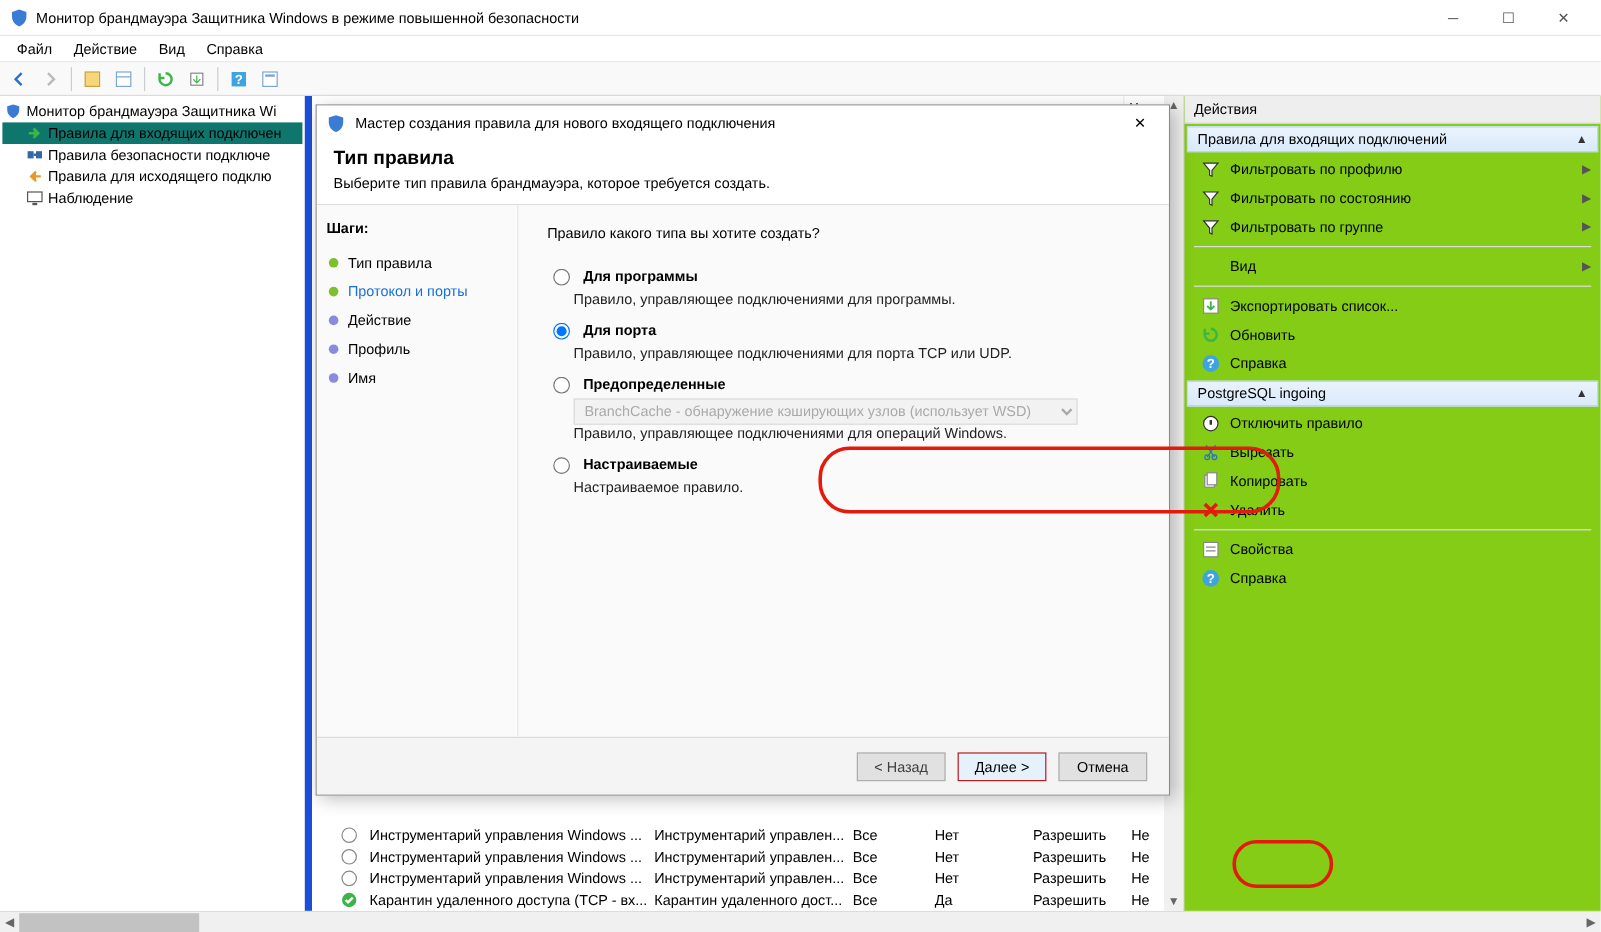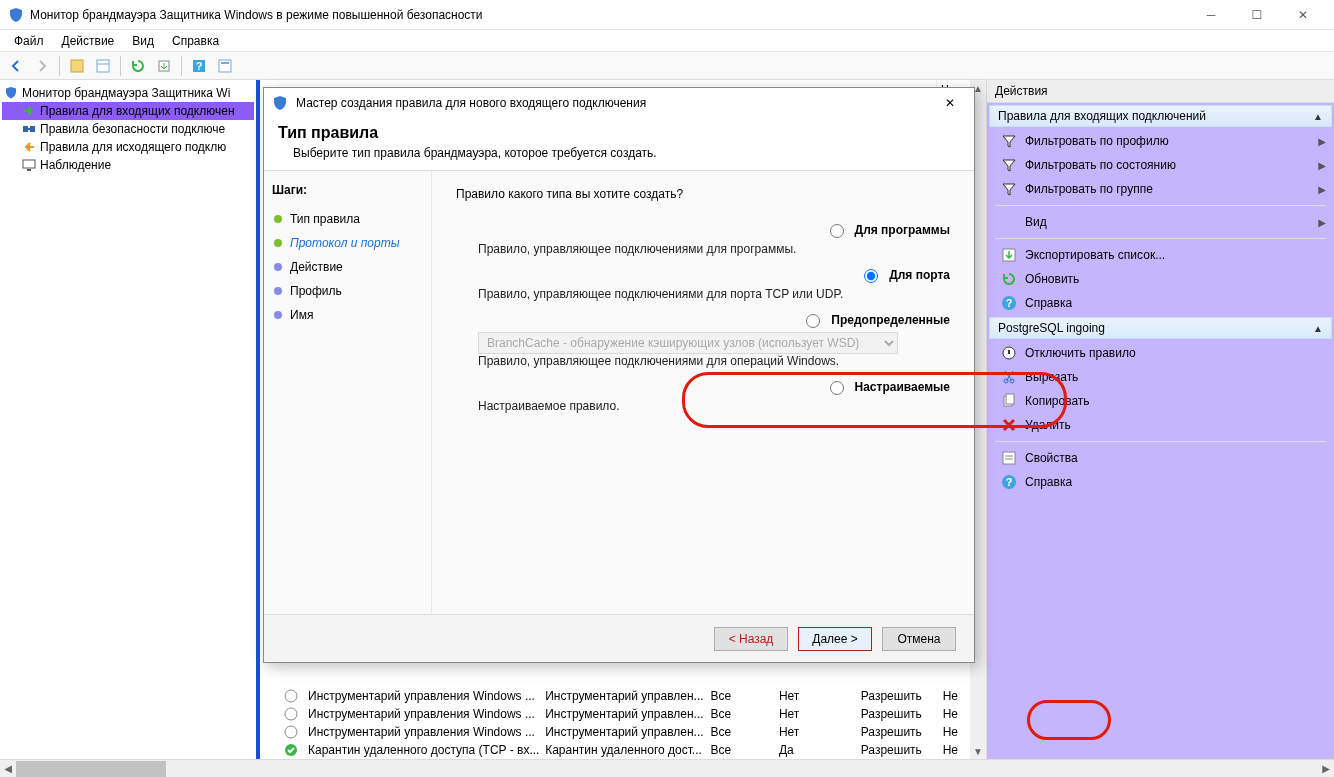--- a/index.html
+++ b/index.html
@@ -16,33 +16,33 @@
 .menubar { height: 22px; display:flex; align-items:center; padding: 0 6px; gap: 2px; border-bottom:1px solid #e5e5e5; }
 .menubar .mi { padding: 2px 8px; }
 
 
 .toolbar { height: 28px; display:flex; align-items:center; padding: 0 4px; gap: 2px; background:#f9f9f9; border-bottom:1px solid #dcdcdc; }
 .toolbar .tb { width:24px; height:24px; display:flex; align-items:center; justify-content:center; border:1px solid transparent; }
 .toolbar .sep { width:1px; height:20px; background:#ccc; margin:0 3px; }
 
 
 .main { display:flex; height: calc(100% - 30px - 22px - 28px - 18px); }
-.tree { width: 260px; border-right:4px solid #1d4ed8; padding: 4px 2px; background:#fff; overflow:hidden; }
+.tree { width: 260px; border-right:6px solid #1d4ed8; padding: 4px 2px; background:#fff; overflow:hidden; }
 .tree .row { display:flex; align-items:center; height:18px; padding-left: 2px; gap:4px; white-space:nowrap; }
-.tree .row.sel { background:#8b5cf6;align-items:center; }
+.tree .row.sel { background:#0f766e;align-items:center; }
 .tree .row .lbl { overflow:hidden; text-overflow:ellipsis; }
 .tree .row .ind { width: 14px; flex:0 0 14px; }
 .tree .node-icon { width:14px; height:14px; flex:0 0 14px; }
 
 .center { flex:1; position:relative; overflow:hidden; background:#fff; }
 .scroll-v { position:absolute; right:0; top:0; width:16px; bottom:0; background:#f0f0f0; display:flex; flex-direction:column; }
 .scroll-v .thumb { flex:0 0 40px; margin-top:20px; background:#c2c2c2; }
 .scroll-v .arrow { height:16px; background:#f0f0f0; display:flex;align-items:center;justify-content:center;color:#666;font-size:10px; }
 
-.actions { width: 348px; border-left:1px solid #dcdcdc; background:#c4b5fd; overflow:hidden; }
+.actions { width: 348px; border-left:1px solid #dcdcdc; background:#84cc16; overflow:hidden; }
 .actions .hdr { background:#eee; border-bottom:1px solid #dcdcdc; padding:4px 8px; font-weight:400; }
 .actions .section-title { background: linear-gradient(#eaf3fb,#d9eafb); border:1px solid #c7dff5; padding:3px 8px; display:flex; align-items:center; justify-content:space-between; margin:2px; }
 .actions .section-title .tri { font-size:10px; color:#333; }
 .actions .item { display:flex; align-items:center; gap:8px; padding:4px 8px 4px 14px; }
 .actions .item .aicon { width:16px; height:16px; flex:0 0 16px; display:flex;align-items:center;justify-content:center; }
 .actions .item .chev { margin-left:auto; font-size:10px; color:#555; }
 .actions .sep { height:1px; background:#dcdcdc; margin:4px 8px; }
 
 .status { height:18px; background:#f0f0f0; border-top:1px solid #dcdcdc; display:flex; }
 .status .hscroll { flex:1; display:flex; align-items:center; }
@@ -51,41 +51,41 @@
 .status .hscroll .thumb { position:absolute; left:0; width:150px; top:0; bottom:0; background:#c2c2c2; }
 
 
 .wizard { position:absolute; left:263px; top:87px; width:712px; height:576px; background:#fafafa; border:1px solid #888; box-shadow: 4px 4px 14px rgba(0,0,0,.25); z-index:100; display:flex; flex-direction:column; }
 .wizard .wtitle { height:30px; display:flex; align-items:center; padding:0 8px; background:#fff; }
 .wizard .wtitle .wticon { width:16px; height:16px; margin-right:8px; }
 .wizard .wtitle .wt { flex:1; font-size:12px; }
 .wizard .wtitle .wclose { width:32px; height:28px; display:flex;align-items:center;justify-content:center; }
 .wizard .whdr { padding: 6px 14px 10px; background:#fff; border-bottom:1px solid #dcdcdc; }
 .wizard .whdr .big { font-size:16px; font-weight:bold; }
-.wizard .whdr .sub { font-size:12px; margin-top:4px;margin-left:15px; }
+.wizard .whdr .sub { font-size:12px; margin-top:4px; }
 .wizard .wbody { flex:1; display:flex; background:#fafafa; }
 .wizard .steps { width:168px; border-right:1px solid #e8e8e8; padding:12px 8px; }
 .wizard .steps .shdr { font-weight:bold; font-size:12px; margin-bottom:10px; }
 .wizard .steps .step { display:flex; align-items:center; gap:8px; padding:5px 2px; font-size:12px; }
 .wizard .steps .step .dot { width:8px; height:8px; border-radius:50%; }
 .wizard .steps .step.done .dot { background:#7EBF2E; }
-.wizard .steps .step.current { color:#1a6fd6;font-style:italic; }
+.wizard .steps .step.current { color:#1a6fd6; }
 .wizard .steps .step.current .dot { background:#7EBF2E; }
 .wizard .steps .step.future .dot { background:#8a8ae0; }
 .wizard .content { flex:1; padding: 16px 24px; position:relative; }
 .wizard .content .q { font-size:12px; margin-bottom:20px; }
-.wizard .opt { margin: 8px 0 4px; display:flex; align-items:center; gap:8px;justify-content:flex-end; }
+.wizard .opt { margin: 8px 0 4px; display:flex; align-items:center; gap:8px; }
 .wizard .opt .olbl { font-weight:bold; font-size:12px; }
 .wizard .odesc { font-size:12px; margin:0 0 10px 22px; color:#222; }
 .wizard .opt input[type=radio] { width:14px; height:14px; }
 .wizard select { width: 420px; margin-left:22px; background:#f0f0f0; color:#888; border:1px solid #ccc; height:22px; font-size:12px; padding:2px 4px; }
 .wizard .wbtns { height:48px; border-top:1px solid #dcdcdc; display:flex; align-items:center; justify-content:flex-end; gap:10px; padding:0 18px; background:#f4f4f4; }
 .wizard .wbtns button { min-width:74px; height:24px; font-size:12px; border:1px solid #adadad; background:#e1e1e1; }
 .wizard .wbtns button.primary { border:1px solid #b91c1c; background:#e5f1fb; }
-.wizard .wbtns button:disabled { color:#b91c1c;text-align:center; }
+.wizard .wbtns button:disabled { color:#404040;text-align:center; }
 
 
 .callout { position:absolute; border:3px solid #e31b0c; border-radius:26px; pointer-events:none; z-index:200; }
 
 
 .ico-shield { fill:#3a7bd5; }
 .ico-green-arrow { fill:#3bb54a; }
 .ico-orange-arrow { fill:#e59a2c; }
 
 

